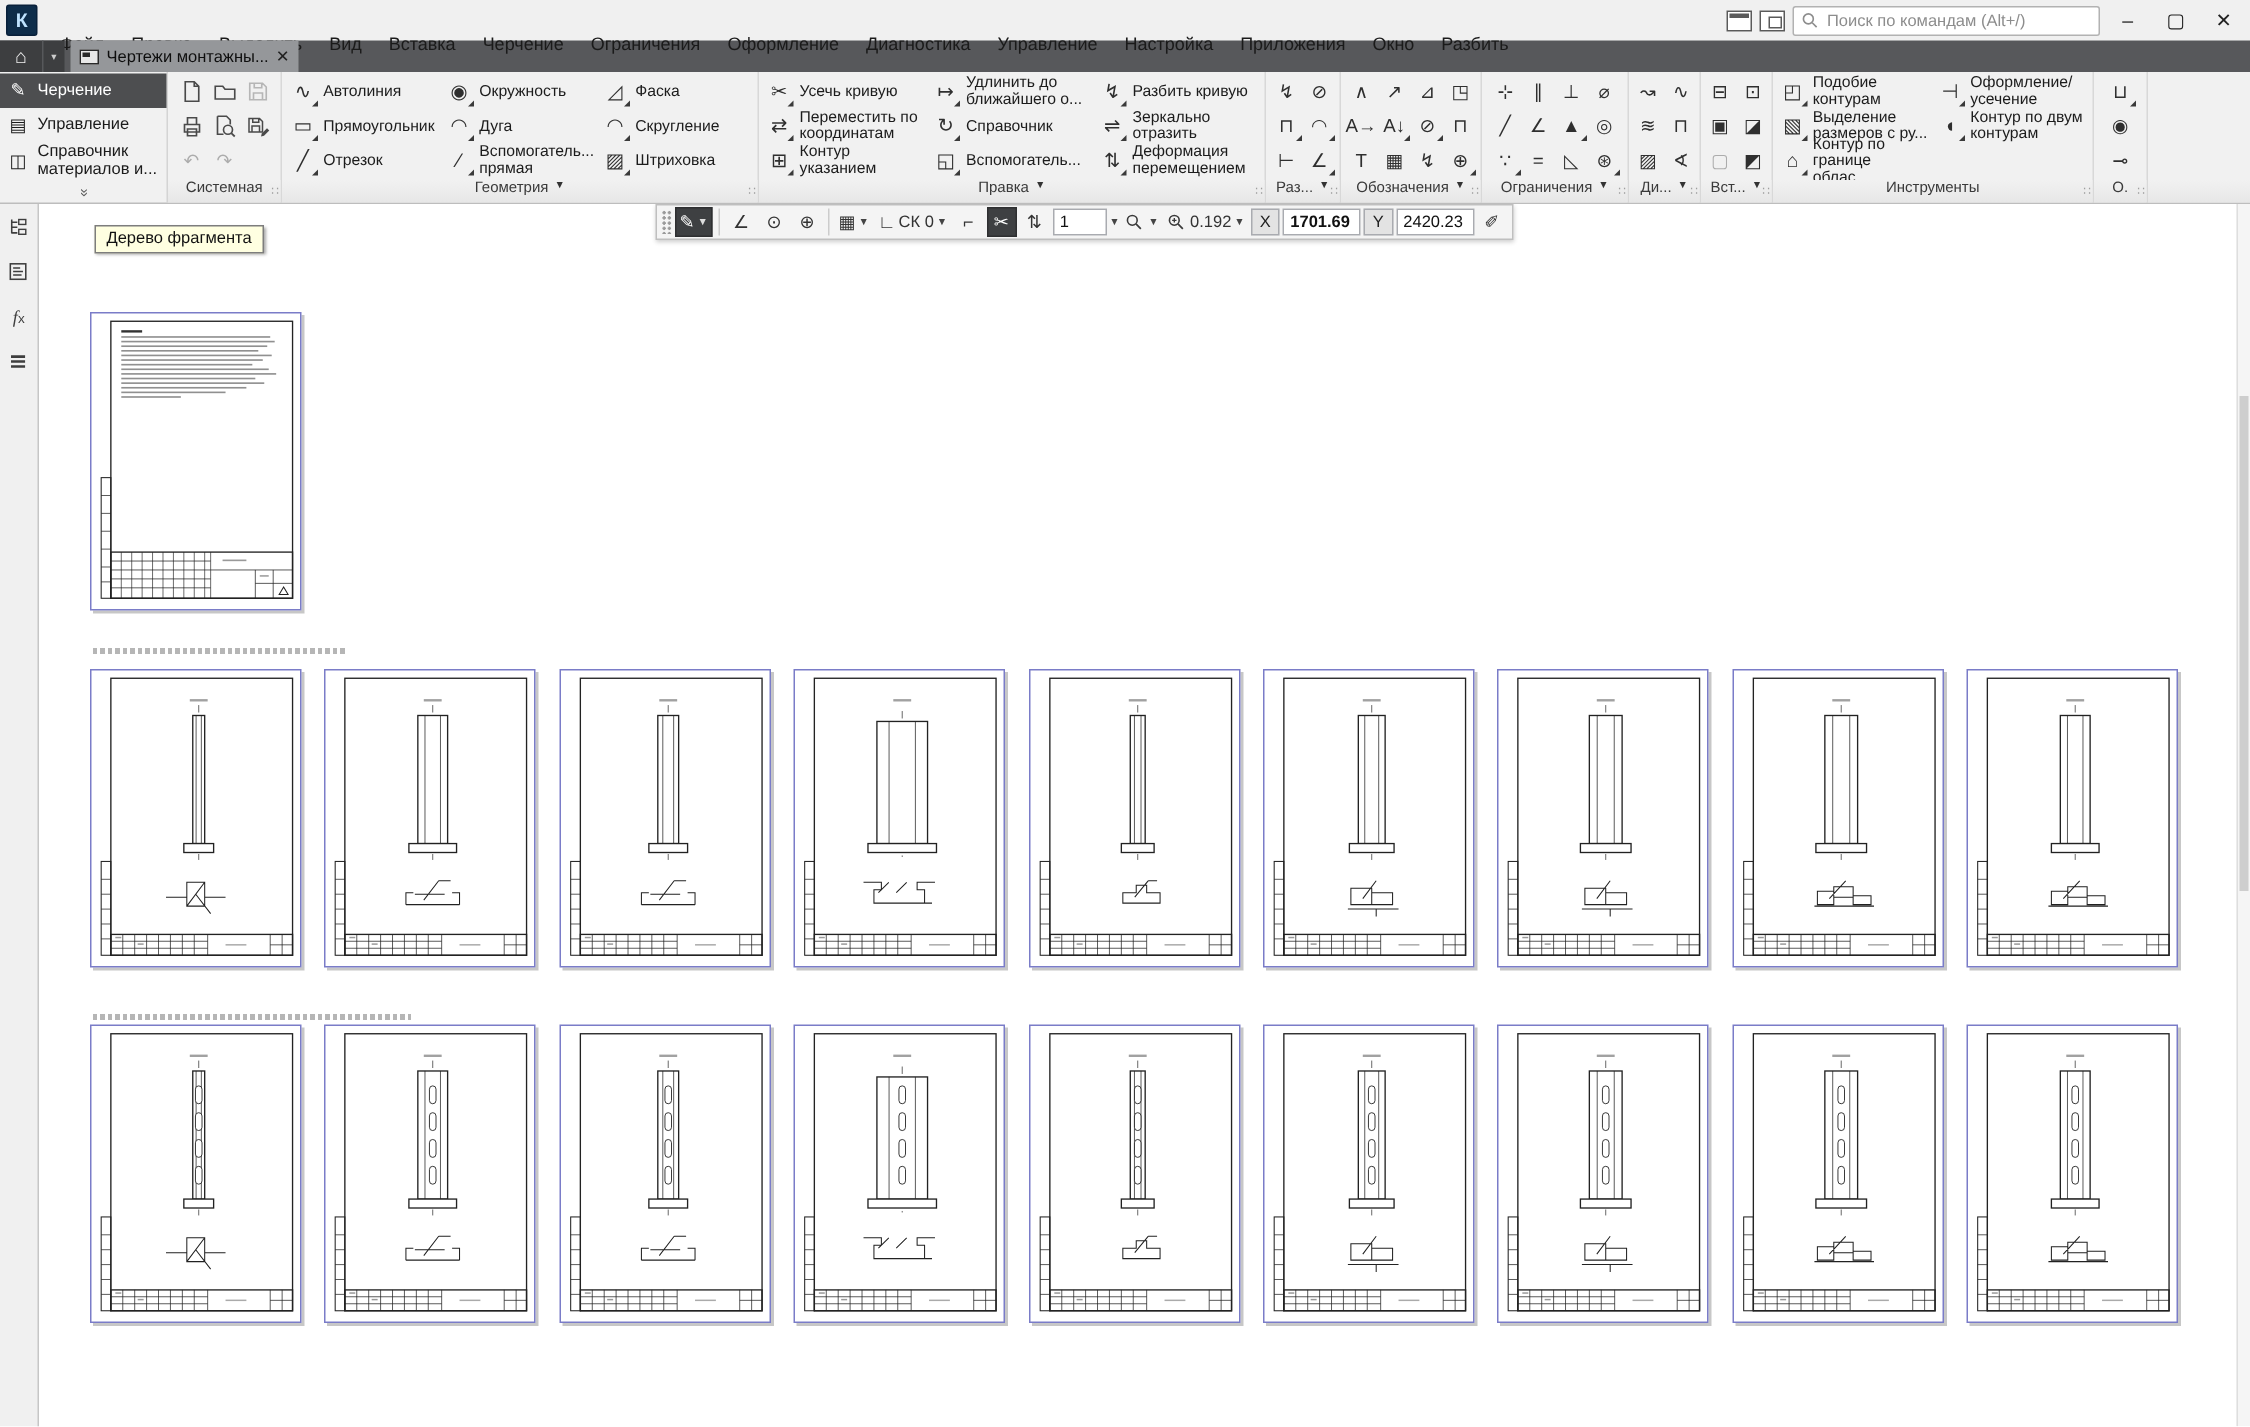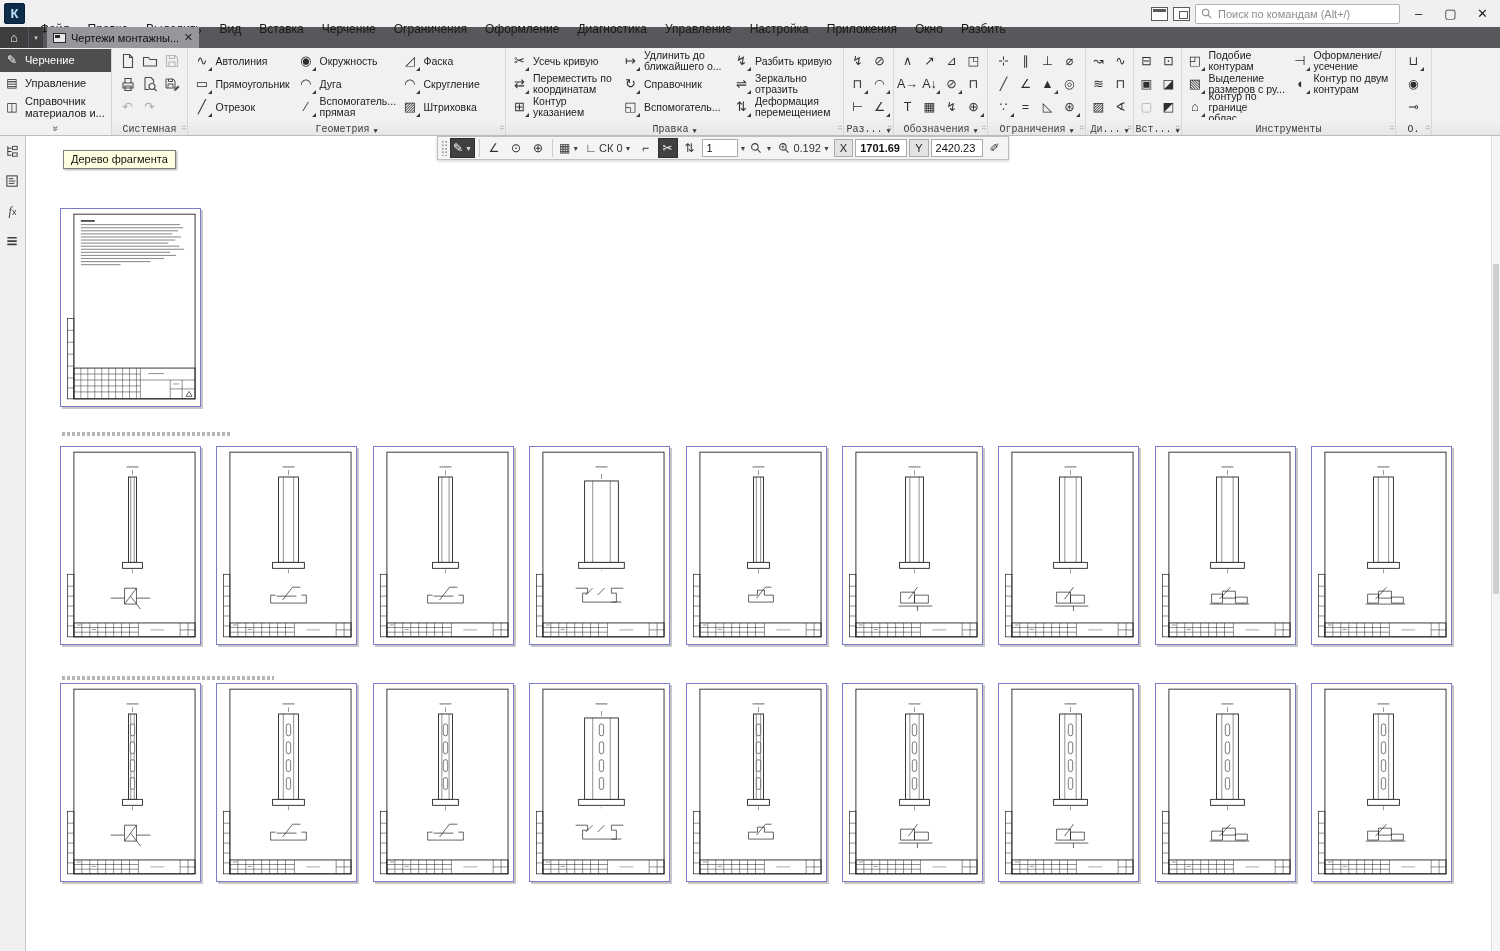--- a/index.html
+++ b/index.html
@@ -36,21 +36,21 @@
   
   .ribbon { height:88px; background:#f1f1f1; display:flex; border-bottom:1px solid #bdbdbd; }
   .left-panel { width:112px; display:flex; flex-direction:column; border-right:1px solid #d4d4d4; padding-top:1px; }
   .lp-item { min-height:23px; display:flex; align-items:center; gap:5px; padding:1px 4px; font-size:11px; line-height:1.05; color:#1b1b1b; }
   .lp-item.active { background:#4d4e50; color:#fff; }
   .lp-icon { width:16px; text-align:center; font-size:12px; flex:none; }
   .lp-footer { margin-top:auto; height:14px; display:flex; align-items:center; justify-content:center; color:#5c5c5c; }
   .lp-footer span { display:inline-block; transform:rotate(90deg); font-size:10px; }
   .rgroup { display:flex; flex-direction:column; border-right:1px solid #d8d8d8; flex:none; }
   .rgroup-body { height:73px; display:grid; grid-auto-flow:column; grid-template-rows:repeat(3,23px); align-content:center; justify-content:center; padding:1px 3px; }
-  .rgroup-footer { height:15px; display:flex; align-items:flex-end; justify-content:center; font-size:10px; color:#3a3a3a; position:relative; background:linear-gradient(#f1f1f1,#e7e7e7);font-family:Liberation Mono, monospace; }
+  .rgroup-footer { height:15px; display:flex; align-items:flex-start; justify-content:center; font-size:10px; color:#3a3a3a; position:relative; background:linear-gradient(#f1f1f1,#e7e7e7); }
   .footer-caret { font-size:7px; margin-left:4px; color:#333; }
   .footer-grip { position:absolute; right:2px; top:3px; color:#9f9f9f; font-size:8px; letter-spacing:-1px; }
   .tool { display:flex; align-items:center; gap:4px; font-size:10.5px; color:#1c1c1c; padding:0 2px; line-height:1.05; cursor:default; }
   .ticon { width:19px; height:19px; position:relative; display:flex; align-items:center; justify-content:center; font-size:13px; color:#2f2f2f; flex:none; }
   .ticon.caret::after { content:""; position:absolute; right:0px; bottom:0px; border-left:4px solid transparent; border-bottom:4px solid #3a3a3a; }
   .g-geometry .tool { width:104px; } .g-edit .tool { width:111px; } .g-tools .tool { width:105px; }
   .gi { width:22px; height:22px; display:flex; align-items:center; justify-content:center; font-size:12.5px; color:#2f2f2f; position:relative; cursor:default; }
   .gi.dis { opacity:.35; }
   .gi.caret::after { content:""; position:absolute; right:1px; bottom:1px; border-left:4px solid transparent; border-bottom:4px solid #3a3a3a; }
   .gi svg { width:16px; height:16px; }

